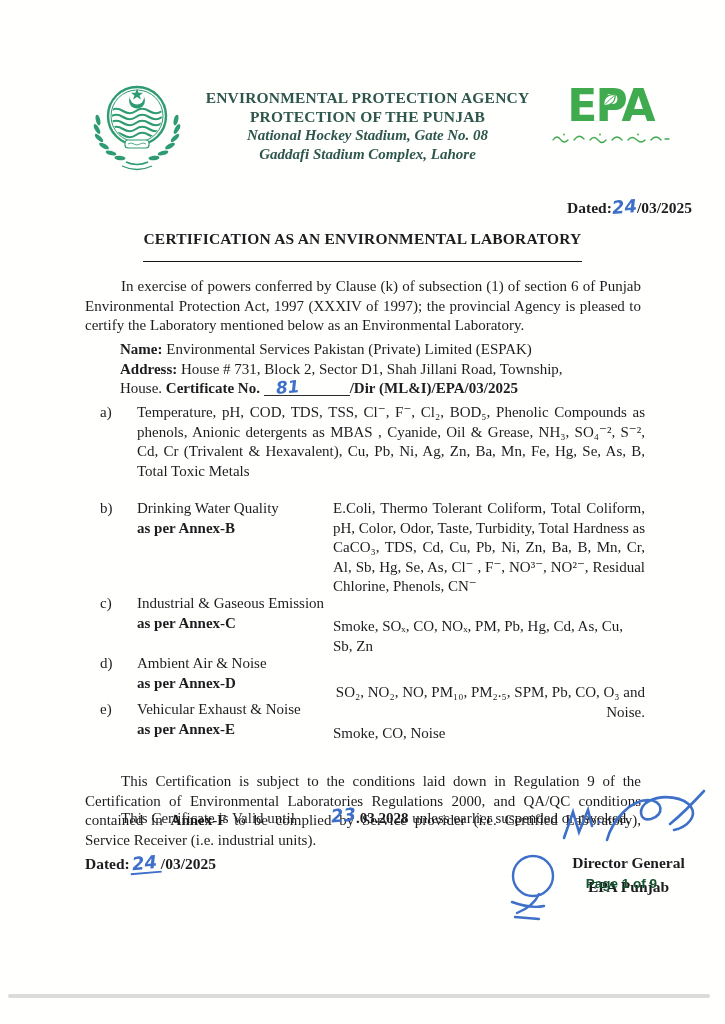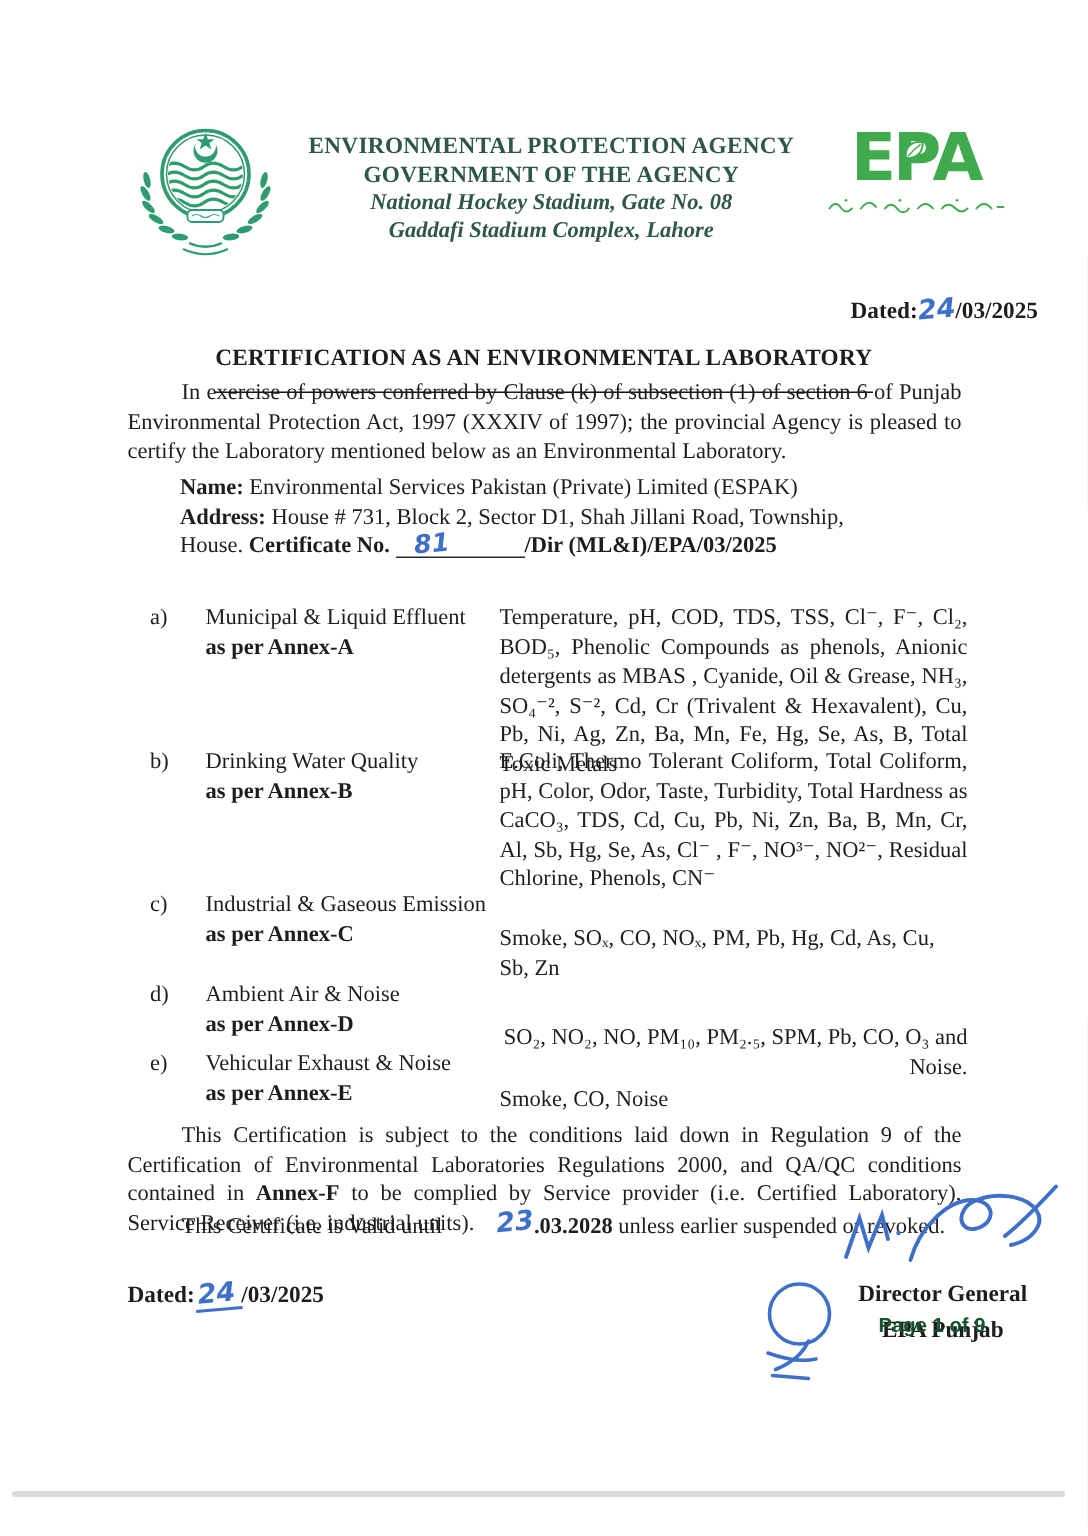--- a/index.html
+++ b/index.html
@@ -15,21 +15,21 @@
   .head-center .ital{font-weight:bold;font-style:italic;font-size:15px;}
   .epa-logo{flex:0 0 135px;position:relative;padding-top:8px;text-align:center;}
   .epa-text{font-family:"DejaVu Sans","Liberation Sans",sans-serif;font-weight:800;
             font-size:44px;line-height:44px;color:#3faa4e;letter-spacing:-2px;}
   .epa-leaf{position:absolute;left:59px;top:17px;}
   .urdu-squiggle{margin-top:3px;}
   
   .b{font-weight:bold;}
   .justify{text-align:justify;}
   .indent{text-indent:36px;}
-  .ln{line-height:19.6px;}
+  .ln{line-height:19.6px;margin-top:24px;}
   .ink{display:inline-block;font-family:"DejaVu Sans","Liberation Sans",sans-serif;
        color:#3e6fc9;font-weight:bold;font-style:italic;transform:rotate(-5deg);
        font-size:18px;line-height:14px;}
   .dated{font-weight:bold;font-size:15.5px;}
   .title-wrap{left:85px;top:230px;width:555px;text-align:center;}
   .title-text{font-weight:bold;font-size:15.5px;border-bottom:1.6px solid #17171a;padding-bottom:14px;letter-spacing:.2px;}
   .blank{display:inline-block;width:86px;border-bottom:1.2px solid #2b2b2e;text-align:left;height:16px;vertical-align:baseline;}
   .blank .ink{margin-left:12px;font-size:17px;}
   
   .prow{left:100px;width:545px;display:flex;line-height:19.6px;}
@@ -90,21 +90,21 @@
           <ellipse cx="88" cy="70" rx="2.2" ry="5.5" transform="rotate(60 88 70)"></ellipse>
           <ellipse cx="81" cy="77" rx="2.2" ry="5.5" transform="rotate(74 81 77)"></ellipse>
           <ellipse cx="72" cy="82" rx="2.2" ry="5.5" transform="rotate(84 72 82)"></ellipse>
         </g>
         <path d="M44,86 q11,5 22,0" stroke-width="1.6"></path>
         <path d="M40,90 q15,7 30,0" stroke-width="1.3"></path>
       </svg>
     </div>
     <div class="head-center">
       <div class="cap">ENVIRONMENTAL PROTECTION AGENCY</div>
-      <div class="cap">GOVERNMENT OF THE AGENCY</div>
+      <div class="cap">PROTECTION OF THE PUNJAB</div>
       <div class="ital">National Hockey Stadium, Gate No. 08</div>
       <div class="ital">Gaddafi Stadium Complex, Lahore</div>
     </div>
     <div class="epa-logo">
       <div class="epa-text">EPA</div>
       <svg class="epa-leaf" width="15" height="15" viewBox="0 0 16 16">
         <path d="M2,13 C1,5 7,0.5 14,2 C14.5,10 8,14.5 2,13 Z" fill="#ffffff" stroke="#3faa4e" stroke-width="1.4"></path>
         <path d="M3.5,12 C6,9 9,6 12.5,3.5" stroke="#3faa4e" stroke-width="1" fill="none"></path>
       </svg>
       <div class="urdu-squiggle" title="اداره تحفظ ماحول حکومت پنجاب">
@@ -133,21 +133,20 @@
     <div><span class="b">Address:</span><span> House # 731, Block 2, Sector D1, Shah Jillani Road, Township,</span></div>
     <div>
       <span>House. </span><span class="b">Certificate No.</span>
       <span class="blank"><span class="ink">81</span></span><span class="b">/Dir (ML&amp;I)/EPA/03/2025</span>
     </div>
   </div>
 
 
   <div class="abs prow" style="top:403px;">
     <div class="pletter">a)</div>
-    <div class="plabel"><span>Municipal &amp; Liquid Effluent</span><br><span class="b">as per Annex-A</span></div>
     <div class="pval justify">Temperature, pH, COD, TDS, TSS, Cl⁻, F⁻, Cl₂, BOD₅, Phenolic Compounds as phenols, Anionic detergents as MBAS , Cyanide, Oil &amp; Grease, NH₃, SO₄⁻², S⁻², Cd, Cr (Trivalent &amp; Hexavalent), Cu, Pb, Ni, Ag, Zn, Ba, Mn, Fe, Hg, Se, As, B, Total Toxic Metals</div>
   </div>
 
   <div class="abs prow" style="top:499px;">
     <div class="pletter">b)</div>
     <div class="plabel"><span>Drinking Water Quality</span><br><span class="b">as per Annex-B</span></div>
     <div class="pval justify">E.Coli, Thermo Tolerant Coliform, Total Coliform, pH, Color, Odor, Taste, Turbidity, Total Hardness as CaCO₃, TDS, Cd, Cu, Pb, Ni, Zn, Ba, B, Mn,  Cr, Al, Sb, Hg, Se, As, Cl⁻ , F⁻, NO³⁻, NO²⁻, Residual Chlorine, Phenols, CN⁻</div>
   </div>
 
   <div class="abs prow" style="top:594px;">

